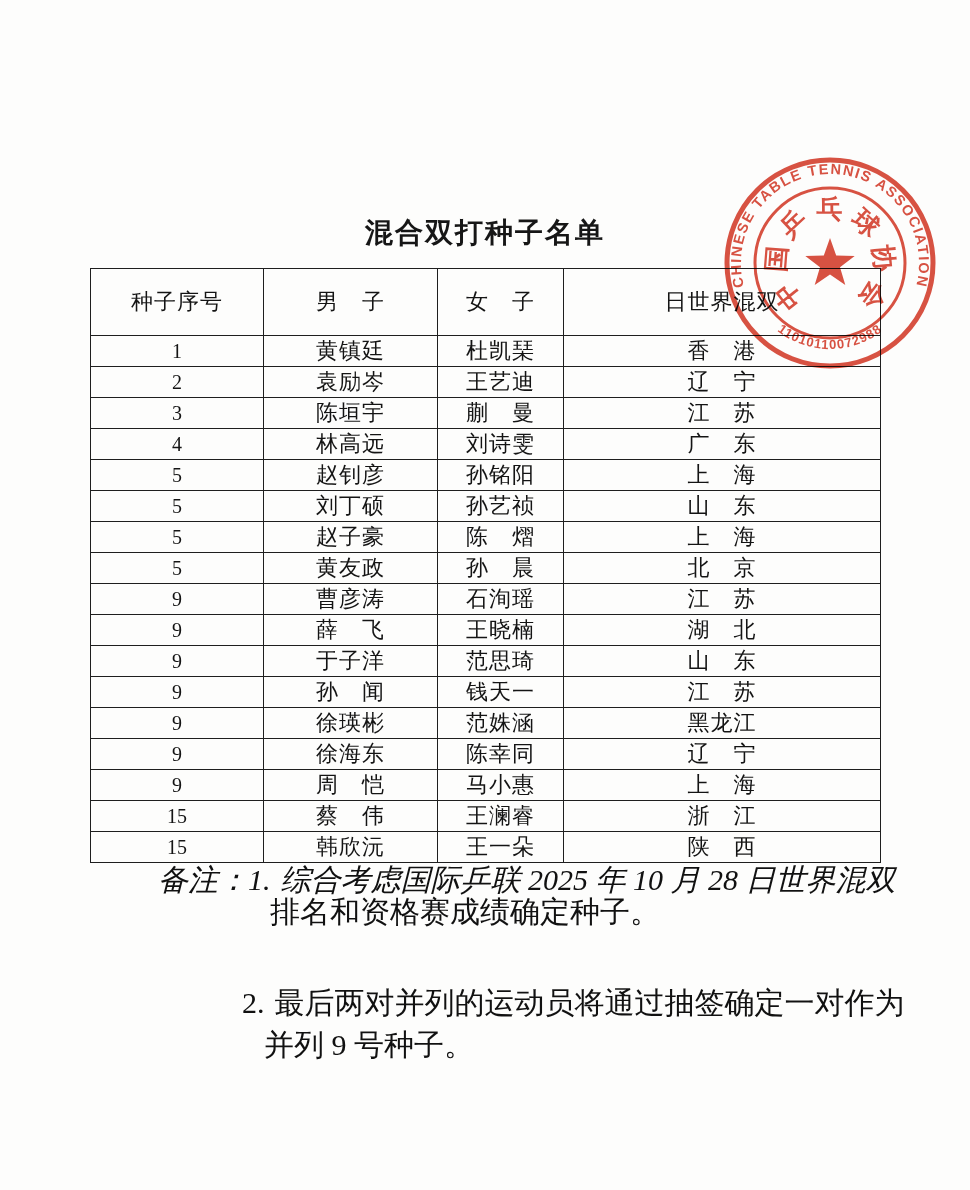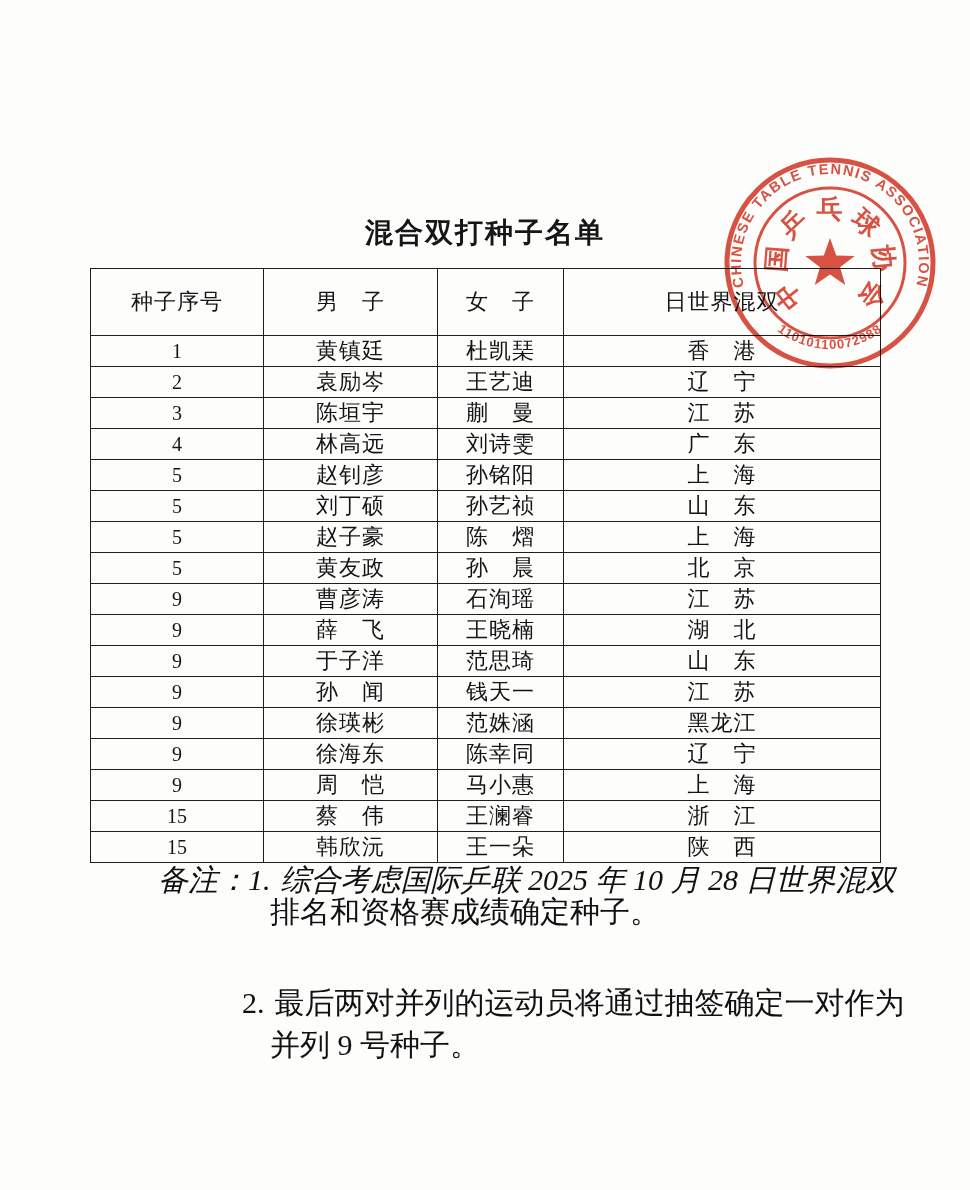--- a/index.html
+++ b/index.html
@@ -177,21 +177,21 @@
   <div class="notes">
     <div class="note-line" style="left:158px; top:860px;font-style:italic;">
       <span>备注：</span><span>1.</span><span class="gap"></span><span>综合考虑国际乒联 2025 年 10 月 28 日世界混双</span>
     </div>
     <div class="note-line" style="left:270px; top:892px;">
       <span>排名和资格赛成绩确定种子。</span>
     </div>
     <div class="note-line" style="left:242px; top:970px;margin-top:13px;">
       <span>2.</span><span class="gap"></span><span>最后两对并列的运动员将通过抽签确定一对作为</span>
     </div>
-    <div class="note-line" style="left:270px; top:1025px;">
+    <div class="note-line" style="left:264px; top:1025px;">
       <span>并列 9 号种子。</span>
     </div>
   </div>
 
   <svg class="stamp-svg" viewBox="0 0 230 230" style="color: rgb(212, 58, 41);">
     <defs>
       <path id="arcTop" d="M 36.4 156.7 A 89 89 0 1 1 193.6 156.7" fill="none"></path>
       <path id="arcBottom" d="M 63.8 184.1 A 86 86 0 0 0 166.2 184.1" fill="none"></path>
     </defs>
     <circle cx="115" cy="115" r="103" fill="none" stroke="currentColor" stroke-width="5"></circle>

